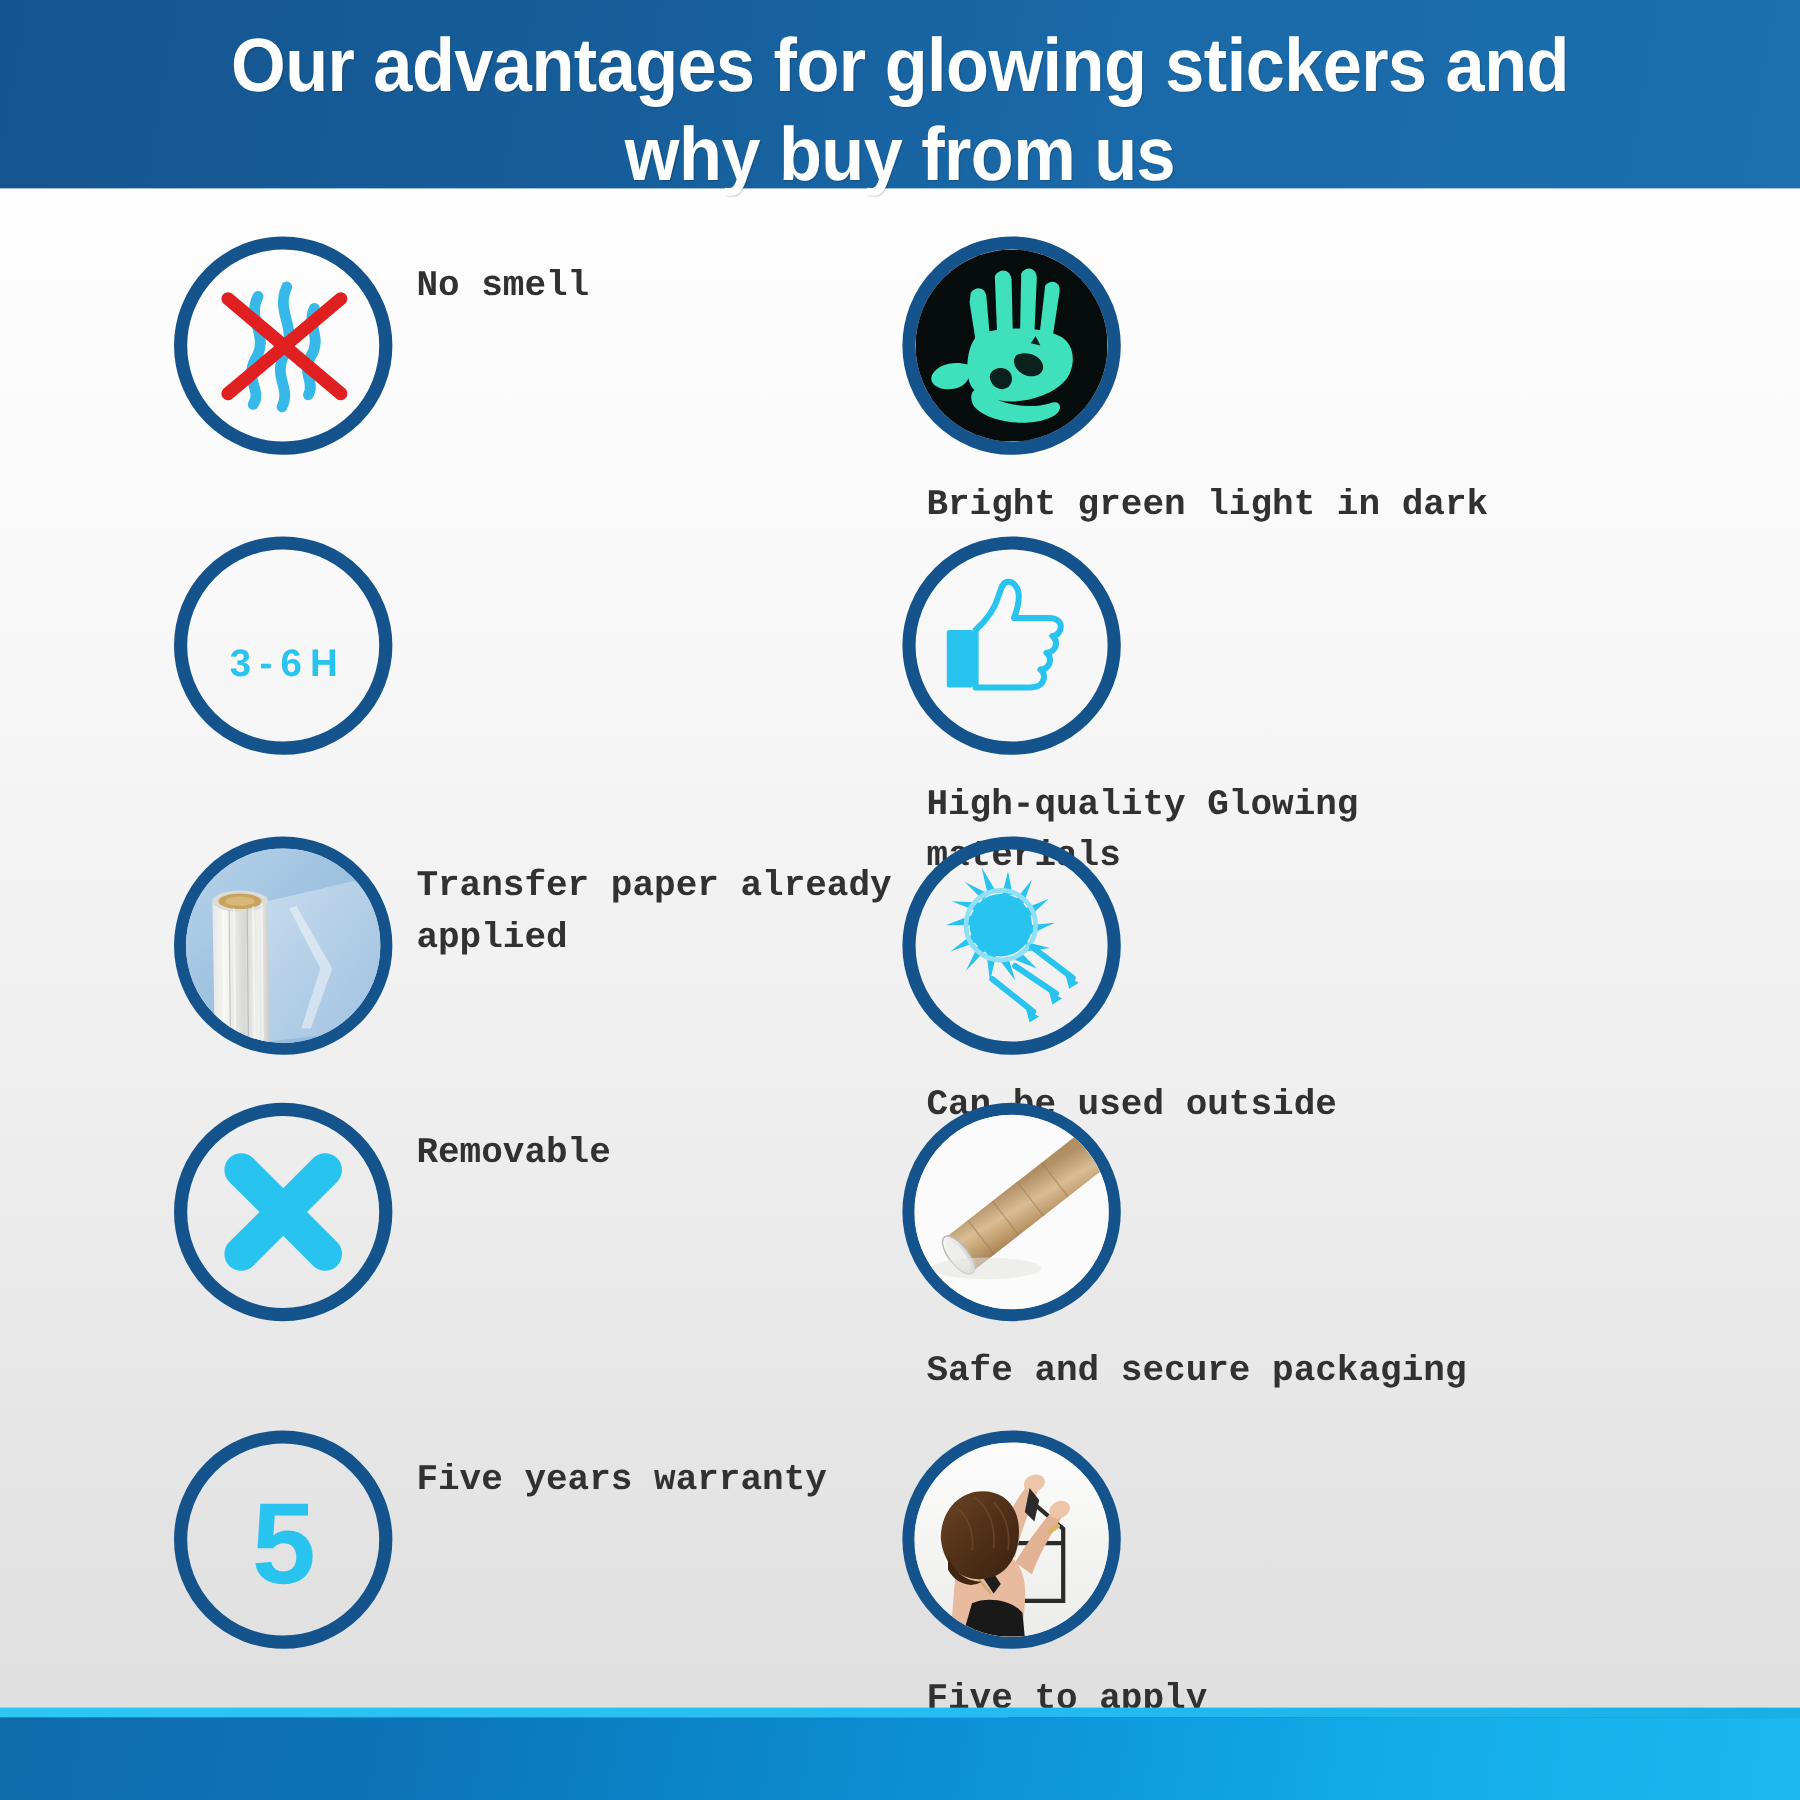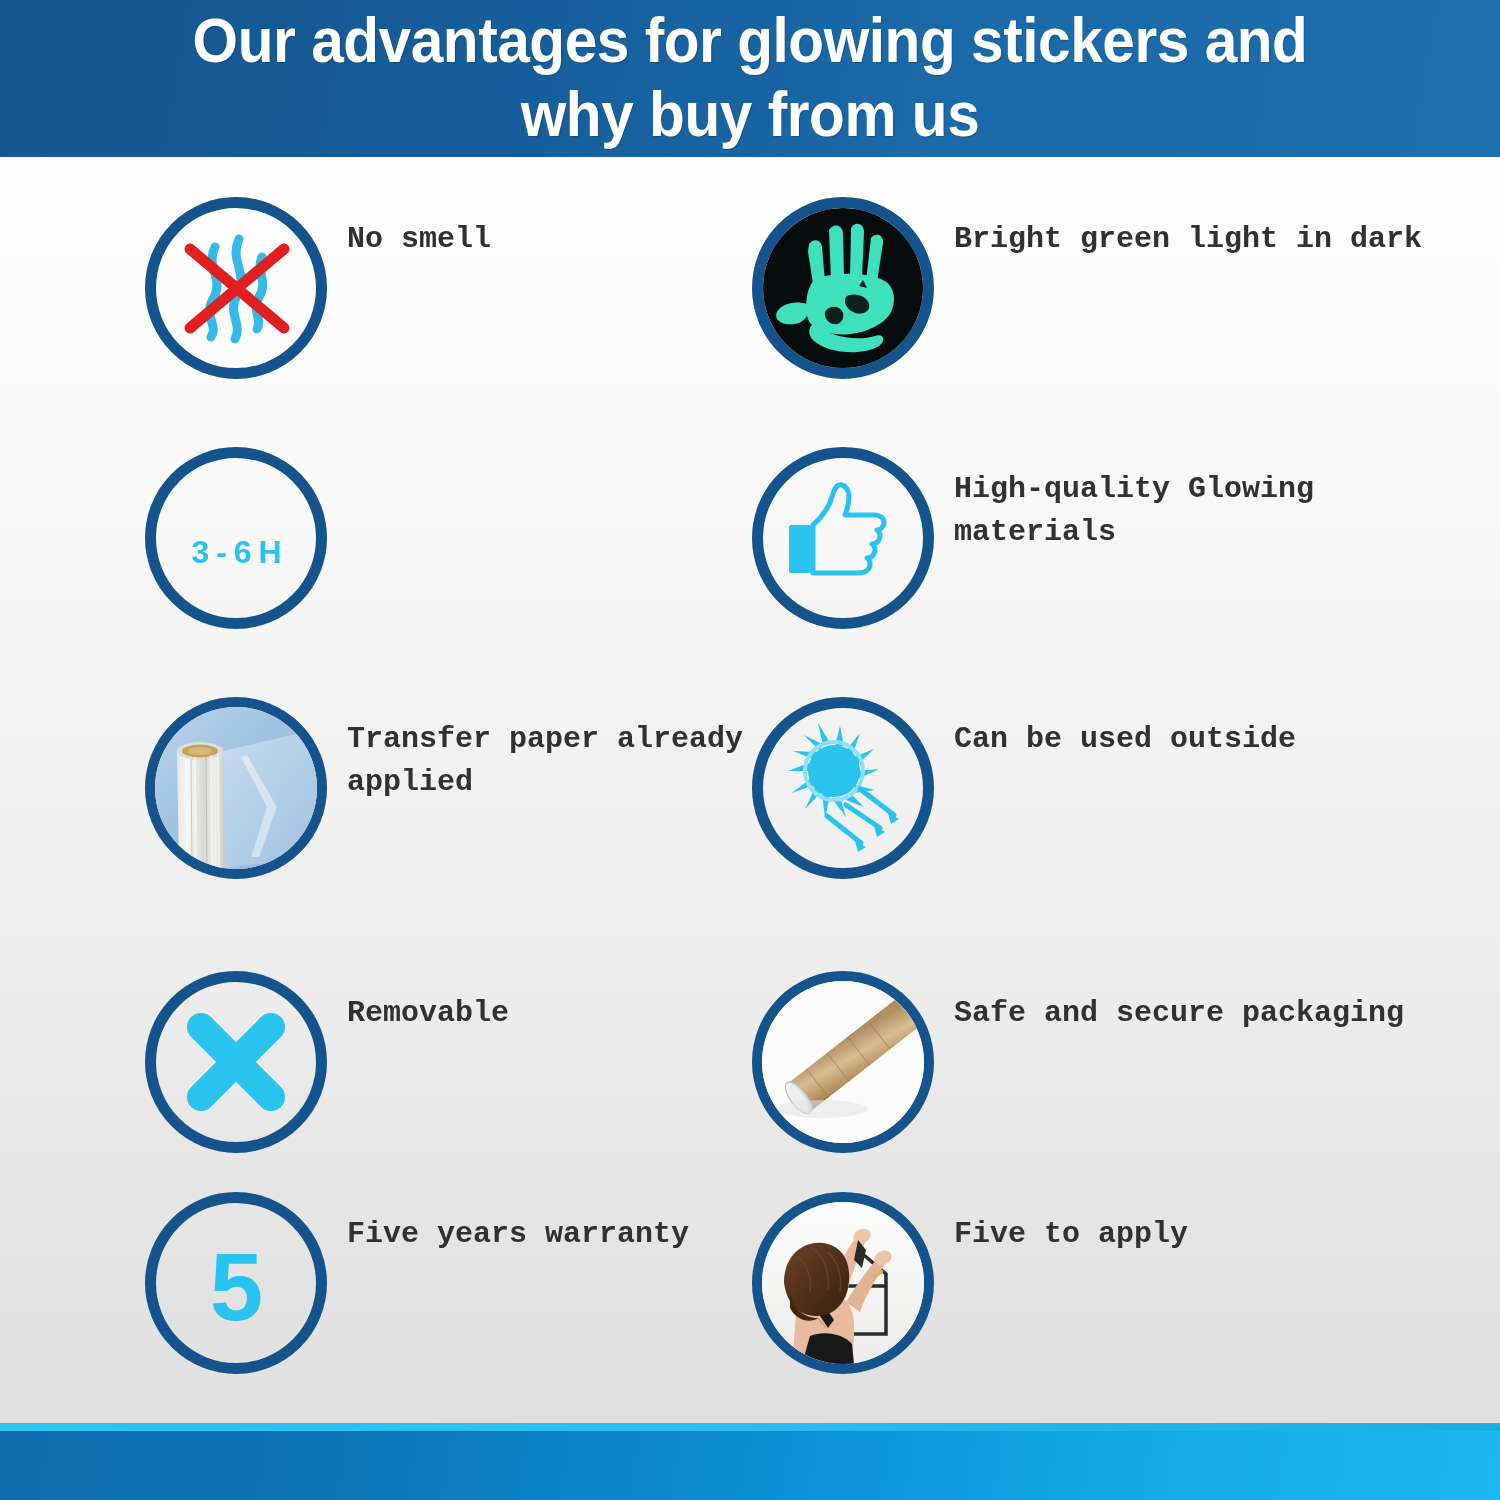--- a/index.html
+++ b/index.html
@@ -24,21 +24,21 @@
 
   
   .header {
     position: absolute;
     left: 0;
     top: 0;
     width: 1500px;
     height: 157px;
     background: linear-gradient(100deg, #15558f 0%, #165e9b 35%, #1a69a8 62%, #1d6fae 100%);
     box-sizing: border-box;
-    padding-top: 3px;
+    padding-top: 18px;
   }
   .header-title {
     color: #ffffff;
     font-family: "Liberation Sans", sans-serif;
     font-weight: bold;
     font-size: 63px;
     line-height: 74px;
     text-align: center;
     letter-spacing: -0.5px;
     transform: scaleX(0.93);
@@ -54,25 +54,25 @@
     top: 157px;
     width: 1500px;
     height: 1260px;
   }
   .feature {
     position: absolute;
     display: flex;
     align-items: flex-start;
   }
   .col-left  { left: 145px; }
-  .col-right { left: 752px; }
+  .col-right { left: 752px; flex-direction: column; }
   .row-0 { top: 40px; }
   .row-1 { top: 290px; }
   .row-2 { top: 540px; }
-  .row-3 { top: 814px; justify-content: space-between; }
+  .row-3 { top: 762px; justify-content: space-between; }
   .row-4 { top: 1035px; }
 
   .icon-wrap {
     position: relative;
     width: 182px;
     height: 182px;
     flex: 0 0 182px;
   }
   .circle {
     position: absolute;

